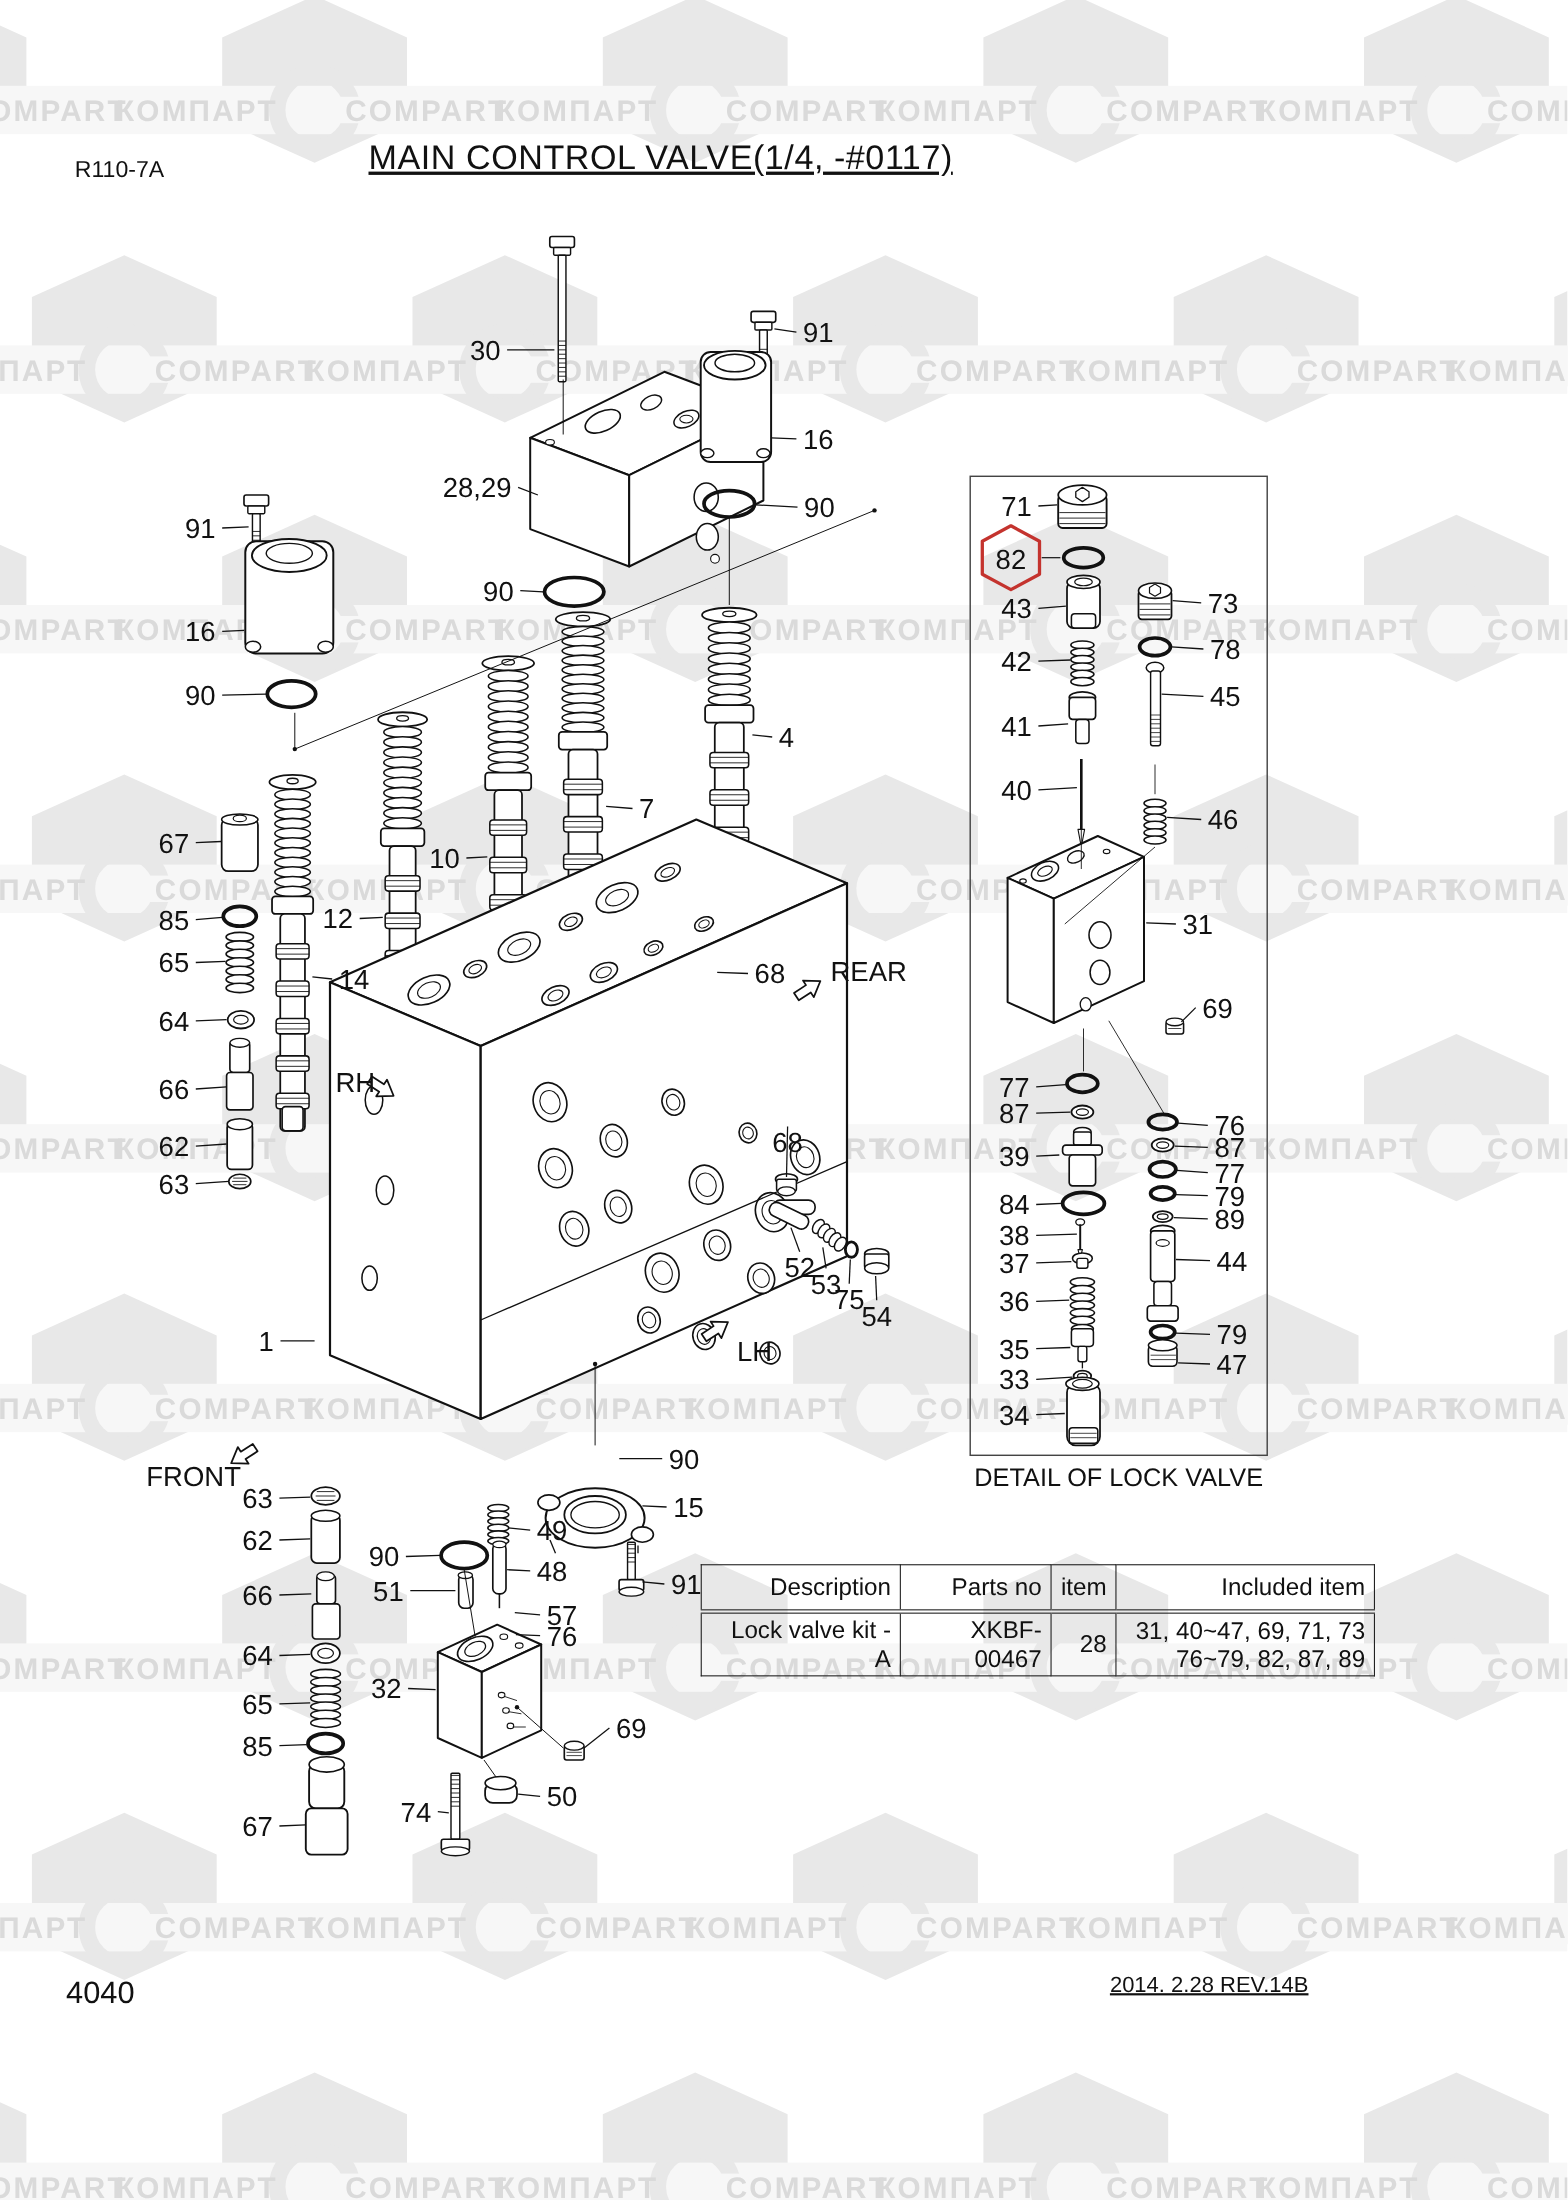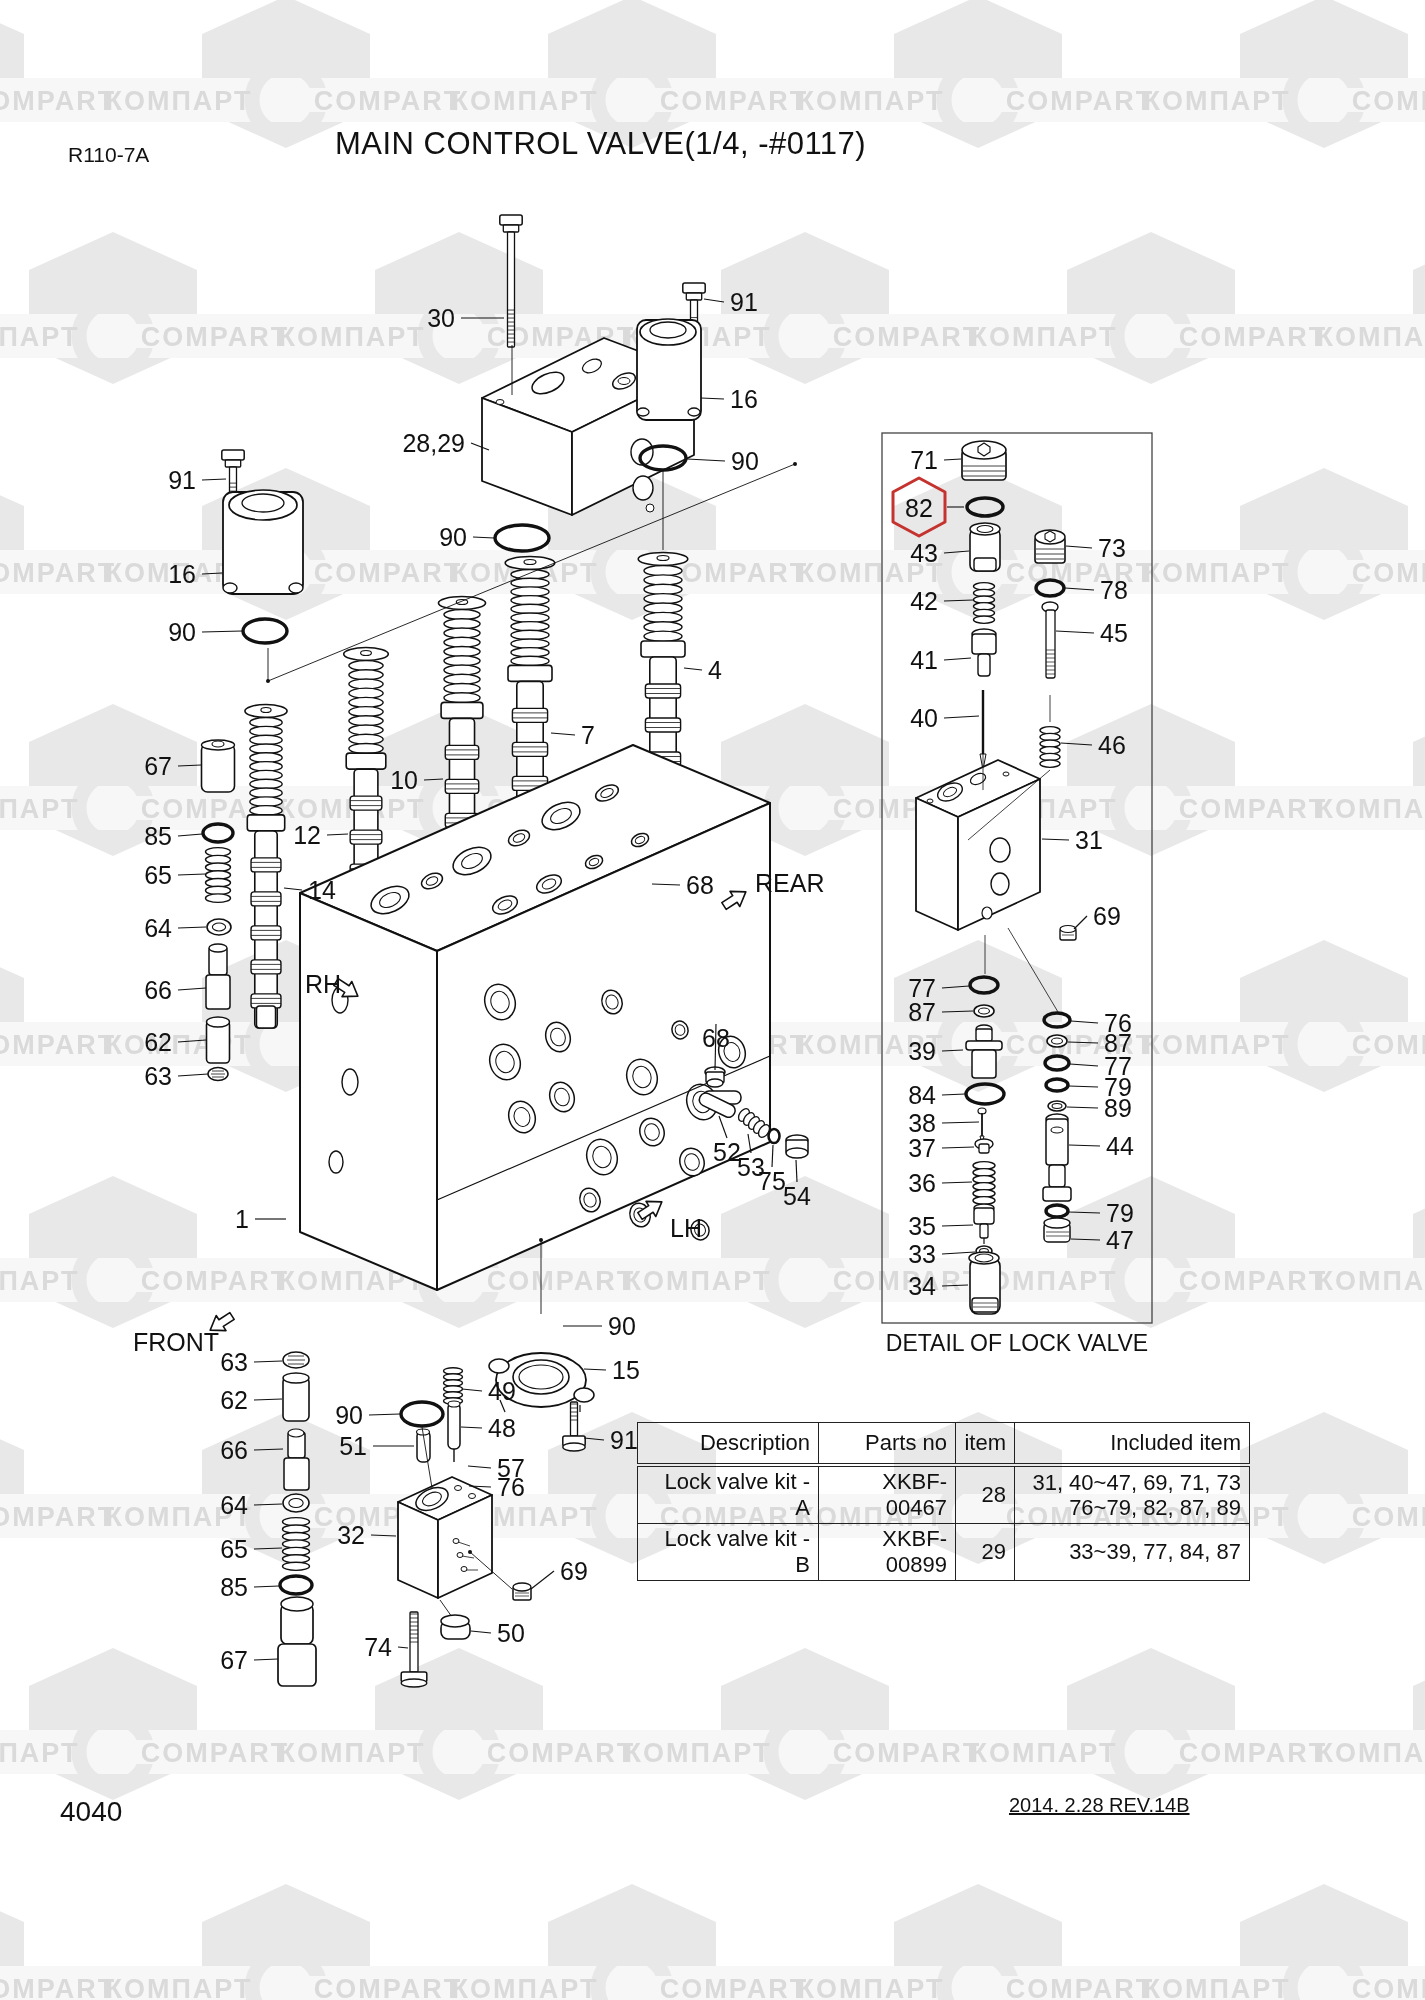--- a/index.html
+++ b/index.html
@@ -1,21 +1,21 @@
 <!DOCTYPE html>
 <html><head>
 <meta charset="utf-8">
 <style>
   html,body{margin:0;padding:0;background:#fff;}
   #page{position:relative;width:1425px;height:2000px;background:#fff;overflow:hidden;
         font-family:"Liberation Sans",sans-serif;color:#111;}
   #wm,#diagram{position:absolute;left:0;top:0;}
   .hdr{position:absolute;white-space:nowrap;}
   #model-label{left:68px;top:143px;font-size:21px;}
-  #page-title{left:335px;top:126px;font-size:31px;letter-spacing:.5px;}
+  #page-title{left:335px;top:126px;font-size:31px;letter-spacing:.5px;text-decoration:underline;}
   #page-number{left:60px;top:1796px;font-size:28px;text-align:center;}
   #revision-date{left:1009px;top:1794px;font-size:20px;text-decoration:underline;}
   #kit-table{position:absolute;left:637px;top:1422px;border-collapse:collapse;
              font-size:22px;background:transparent;}
   #kit-table th,#kit-table td{border:1.5px solid #222;font-weight:normal;
              text-align:right;padding:2px 8px;background:transparent;}
   #kit-table th{height:36px;border-bottom:4px double #222;}
   #kit-table td{height:44px;}
   td.included{text-align:left;white-space:pre-line;line-height:1.15;padding-left:12px;margin-top:20px;}
   .cDesc{width:164px}.cPn{width:120px}.cIt{width:42px}.cInc{width:218px}
@@ -941,21 +941,15 @@
       </tr>
     </thead>
     <tbody>
       <tr>
         <td>Lock valve kit - A</td>
         <td>XKBF-00467</td>
         <td>28</td>
         <td class="included">31, 40~47, 69, 71, 73
 76~79, 82, 87, 89</td>
       </tr>
-      <tr>
-        <td>Lock valve kit - B</td>
-        <td>XKBF-00899</td>
-        <td>29</td>
-        <td class="included">33~39, 77, 84, 87</td>
-      </tr>
     </tbody>
   </table>
 </div>
 
 </body></html>

